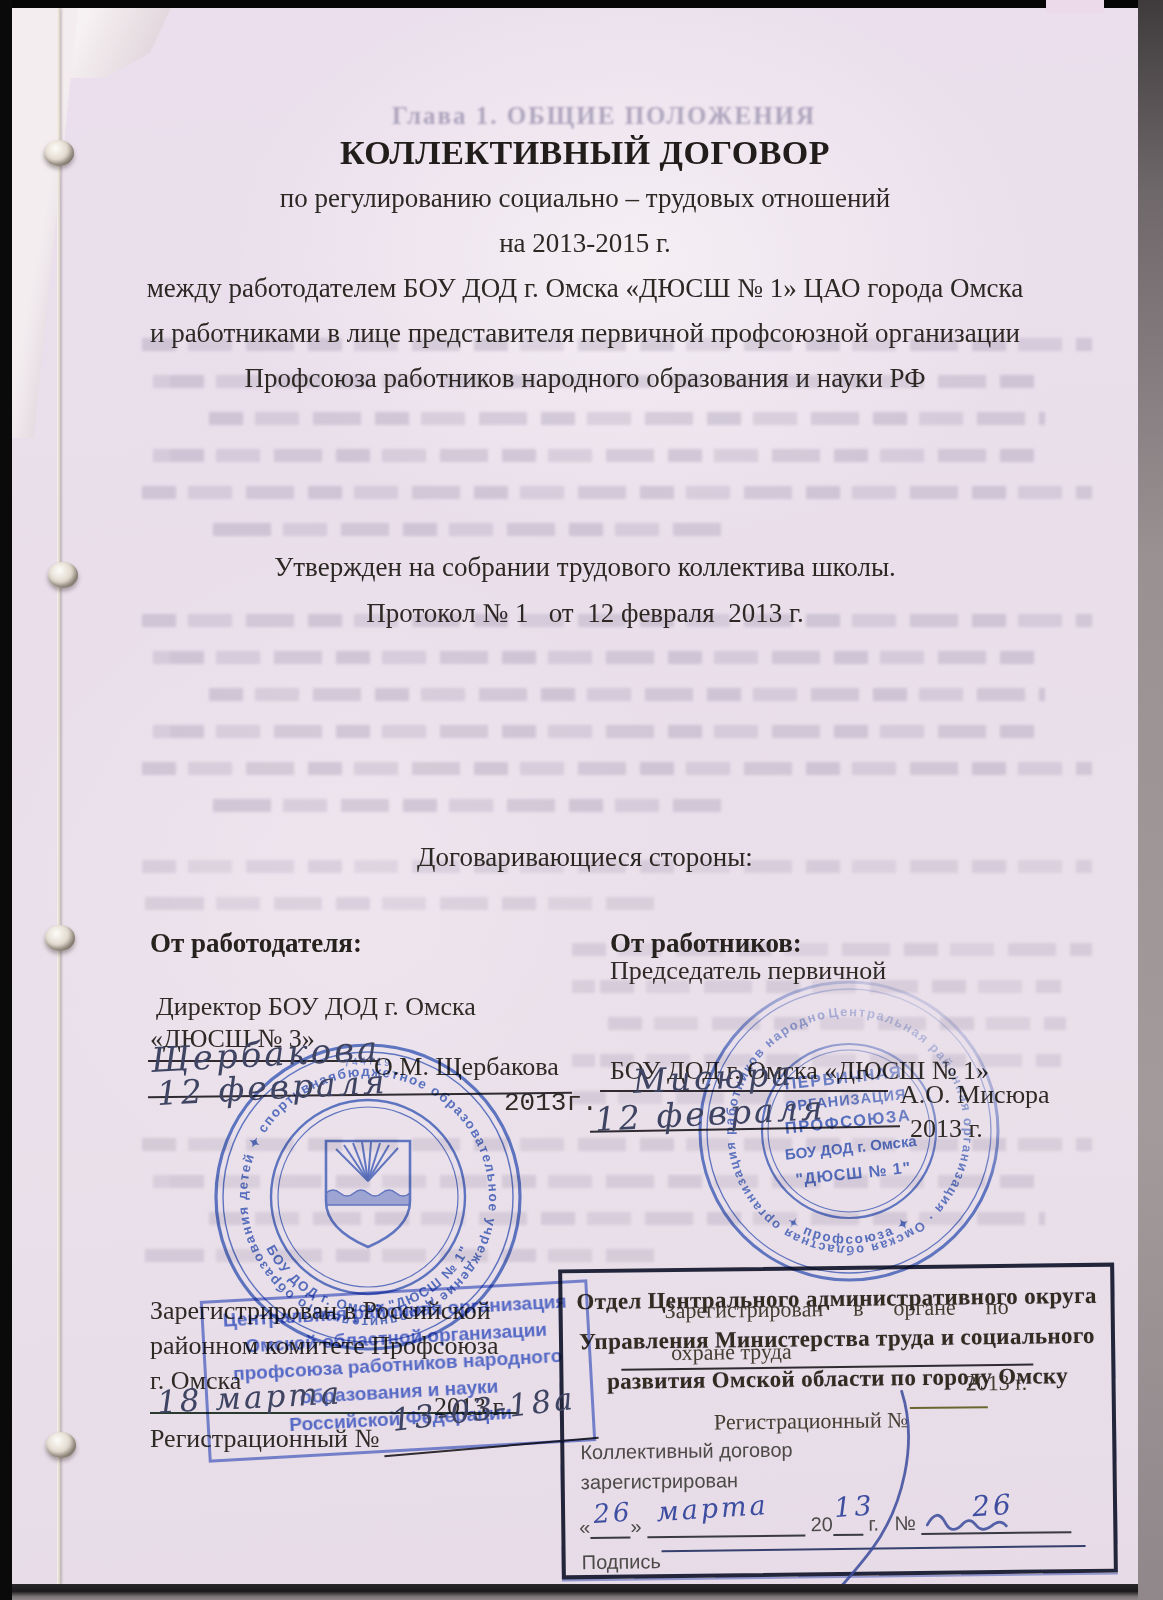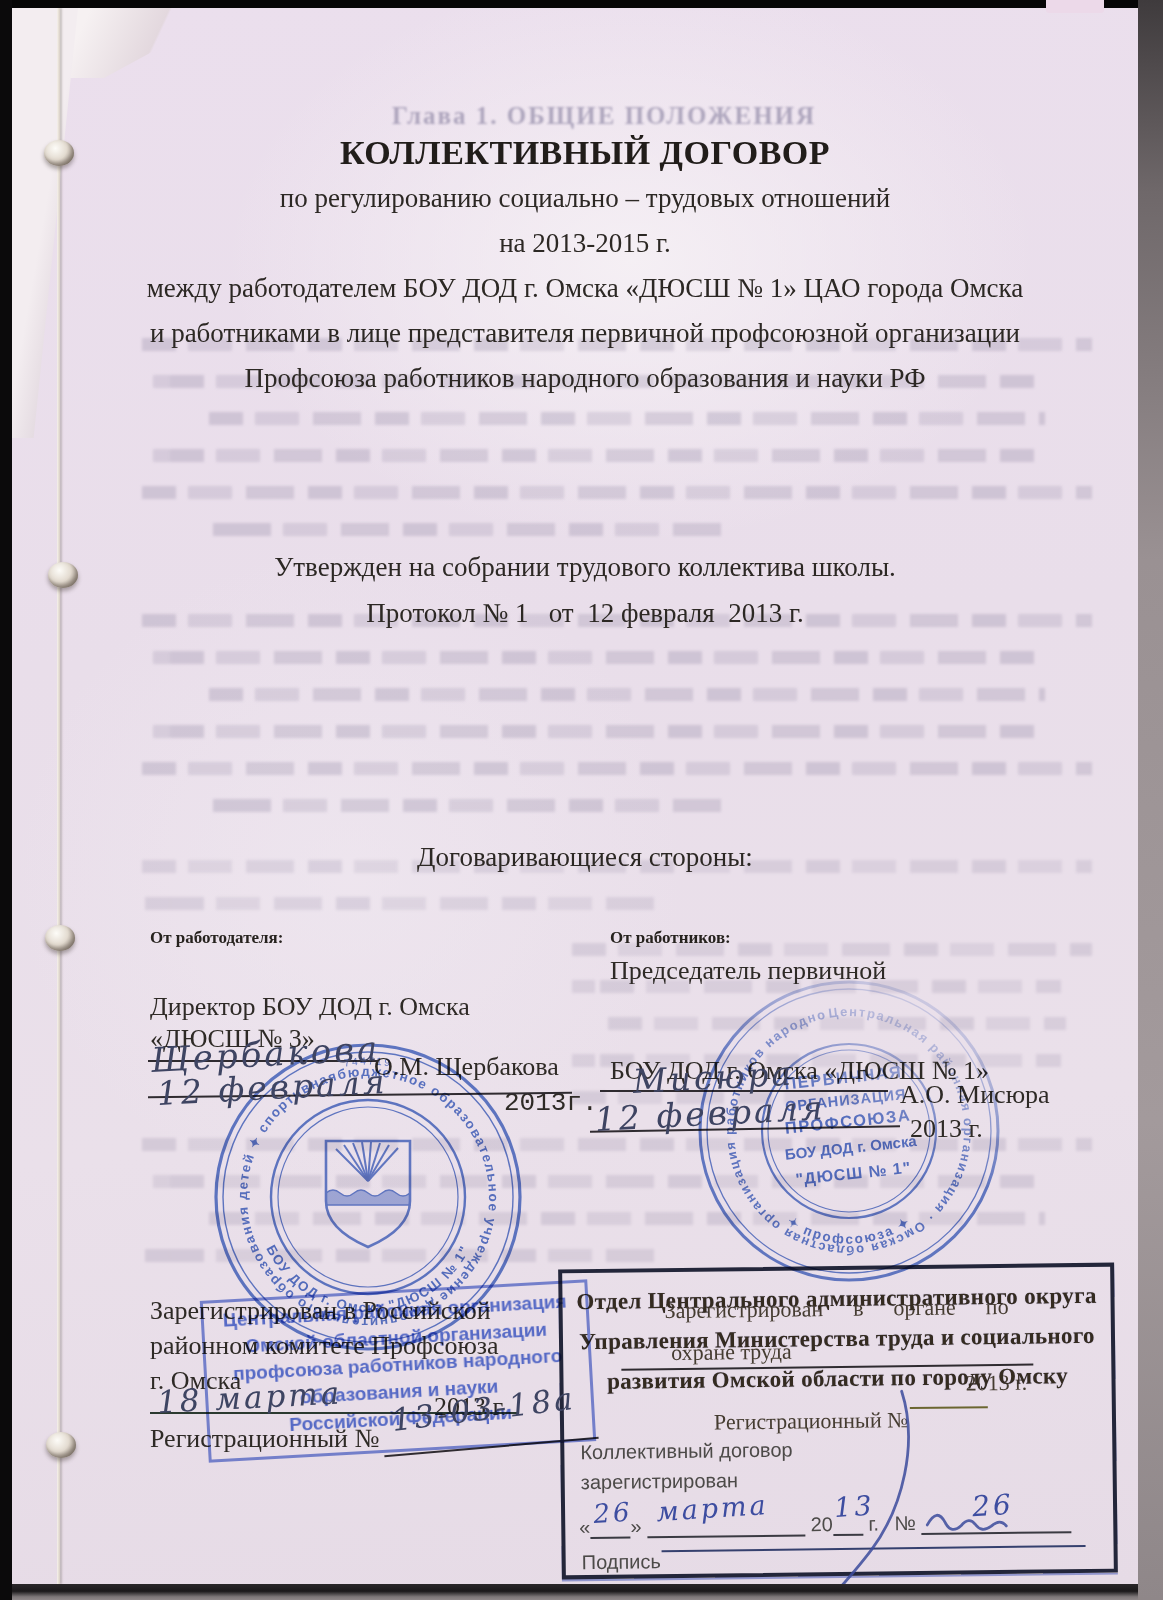--- a/index.html
+++ b/index.html
@@ -41,21 +41,21 @@
   .bl:nth-child(2n){width:94%;background-position:28px 0;}
   .bl:nth-child(3n){width:88%;margin-left:7%;}
   .bl:last-child{width:55%;}
   .faint-h{position:absolute;z-index:1;filter:blur(1.3px);color:rgba(95,88,128,.45);
       font-weight:bold;font-size:25px;letter-spacing:2px;}
   
   .ctr{position:absolute;left:60px;right:40px;text-align:center;color:#2c2824;z-index:3;}
   .title{font-size:34px;font-weight:bold;letter-spacing:.5px;color:#211d1a;}
   .sub{font-size:27px;line-height:32px;margin-top:13px;}
   .t26{font-size:26px;color:#2e2a26;position:absolute;z-index:3;}
-  .t27b{font-size:17px;font-weight:bold;color:#26221e;position:absolute;z-index:3;text-align:right;}
+  .t27b{font-size:27px;font-weight:bold;color:#26221e;position:absolute;z-index:3;text-align:right;}
   .lh33{line-height:33px;}
   .hand{font-family:"DejaVu Serif",serif;font-style:italic;color:#3e4462;letter-spacing:3px;
         position:absolute;z-index:8;transform:rotate(-3deg);transform-origin:left bottom;}
   .uline{position:absolute;border-bottom:2px solid #2f2b30;z-index:4;}
   
   .stamp{position:absolute;z-index:7;mix-blend-mode:multiply;}
   .stamp-fade{-webkit-mask-image:linear-gradient(205deg,rgba(0,0,0,0) 2%,rgba(0,0,0,.35) 22%,#000 48%);
         mask-image:linear-gradient(205deg,rgba(0,0,0,0) 2%,rgba(0,0,0,.35) 22%,#000 48%);}
   .rect-stamp{position:absolute;left:192px;top:1282px;width:382px;height:152px;z-index:6;
         transform:rotate(-3.2deg);border:3px solid rgba(72,100,208,.7);mix-blend-mode:multiply;
@@ -135,21 +135,21 @@
     </div>
 
     <div class="ctr" style="top:530px;">
       <div class="sub lh33">Утвержден на собрании трудового коллектива школы.</div>
       <div class="sub lh33" style="white-space:pre;">Протокол № 1   от  12 февраля  2013 г.</div>
     </div>
 
     <div class="ctr sub" style="top:820px;">Договаривающиеся стороны:</div>
 
     <div class="t27b" style="left:138px;top:920px;">От работодателя:</div>
-    <div class="t26" style="left:138px;top:984px;">Директор  БОУ ДОД г. Омска</div>
+    <div class="t26" style="left:144px;top:984px;">Директор  БОУ ДОД г. Омска</div>
     <div class="t26" style="left:138px;top:1016px;">«ДЮСШ № 3»</div>
     <div class="hand" style="left:140px;top:1032px;font-size:34px;">Щербакова</div>
     <div class="t26" style="left:362px;top:1044px;">О.М. Щербакова</div>
     <div class="uline" style="left:136px;top:1052px;width:230px;"></div>
     <div class="hand" style="left:146px;top:1066px;font-size:33px;">12  февраля</div>
     <div class="t26" style="left:492px;top:1080px;font-family:Liberation Mono, monospace;">2013г.</div>
     <div class="uline" style="left:136px;top:1086px;width:424px;transform:rotate(-.6deg);"></div>
 
     <div class="t27b" style="left:598px;top:920px;">От работников:</div>
     <div class="t26" style="left:598px;top:948px;">Председатель первичной</div>

